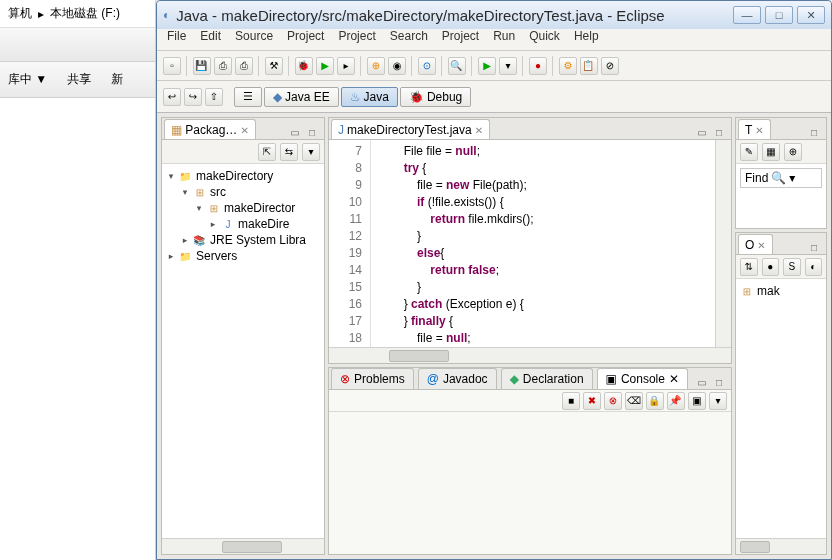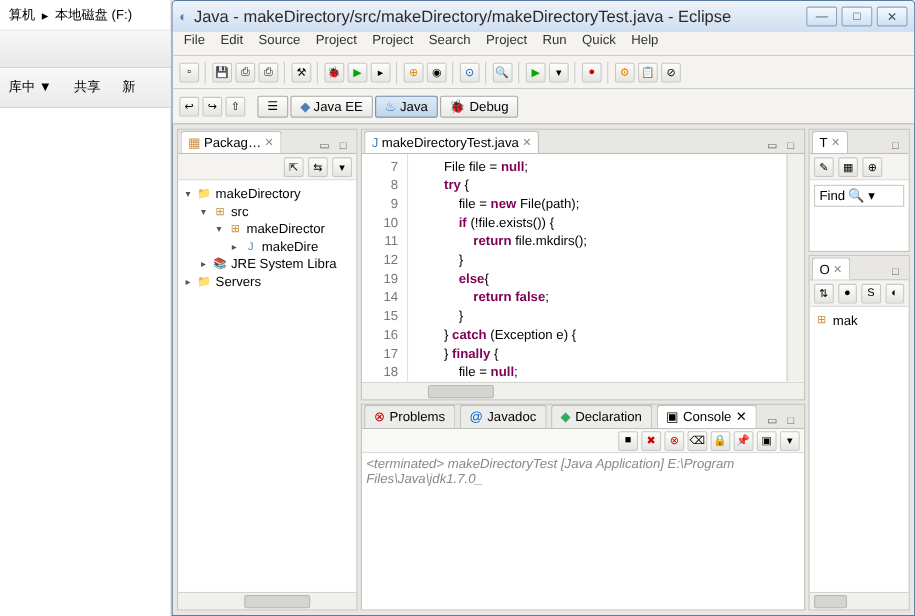--- a/index.html
+++ b/index.html
@@ -281,23 +281,20 @@
         <div class="cons-tb">
           <div class="tb">■</div>
           <div class="tb red">✖</div>
           <div class="tb red">⊗</div>
           <div class="tb">⌫</div>
           <div class="tb">🔒</div>
           <div class="tb">📌</div>
           <div class="tb">▣</div>
           <div class="tb">▾</div>
         </div>
-        <div class="cons-body">
-          <span>&lt;terminated&gt; makeDirectoryTest [Java Application] E:\Program Files\Java\jdk1.7.0_</span>
-        </div>
       </div>
     </div>
 
     <div class="right-col">
       <div class="view task-view">
         <div class="view-tabs">
           <div class="vtab active">
               <span>T</span>
               <span class="close">✕</span>
             </div>

